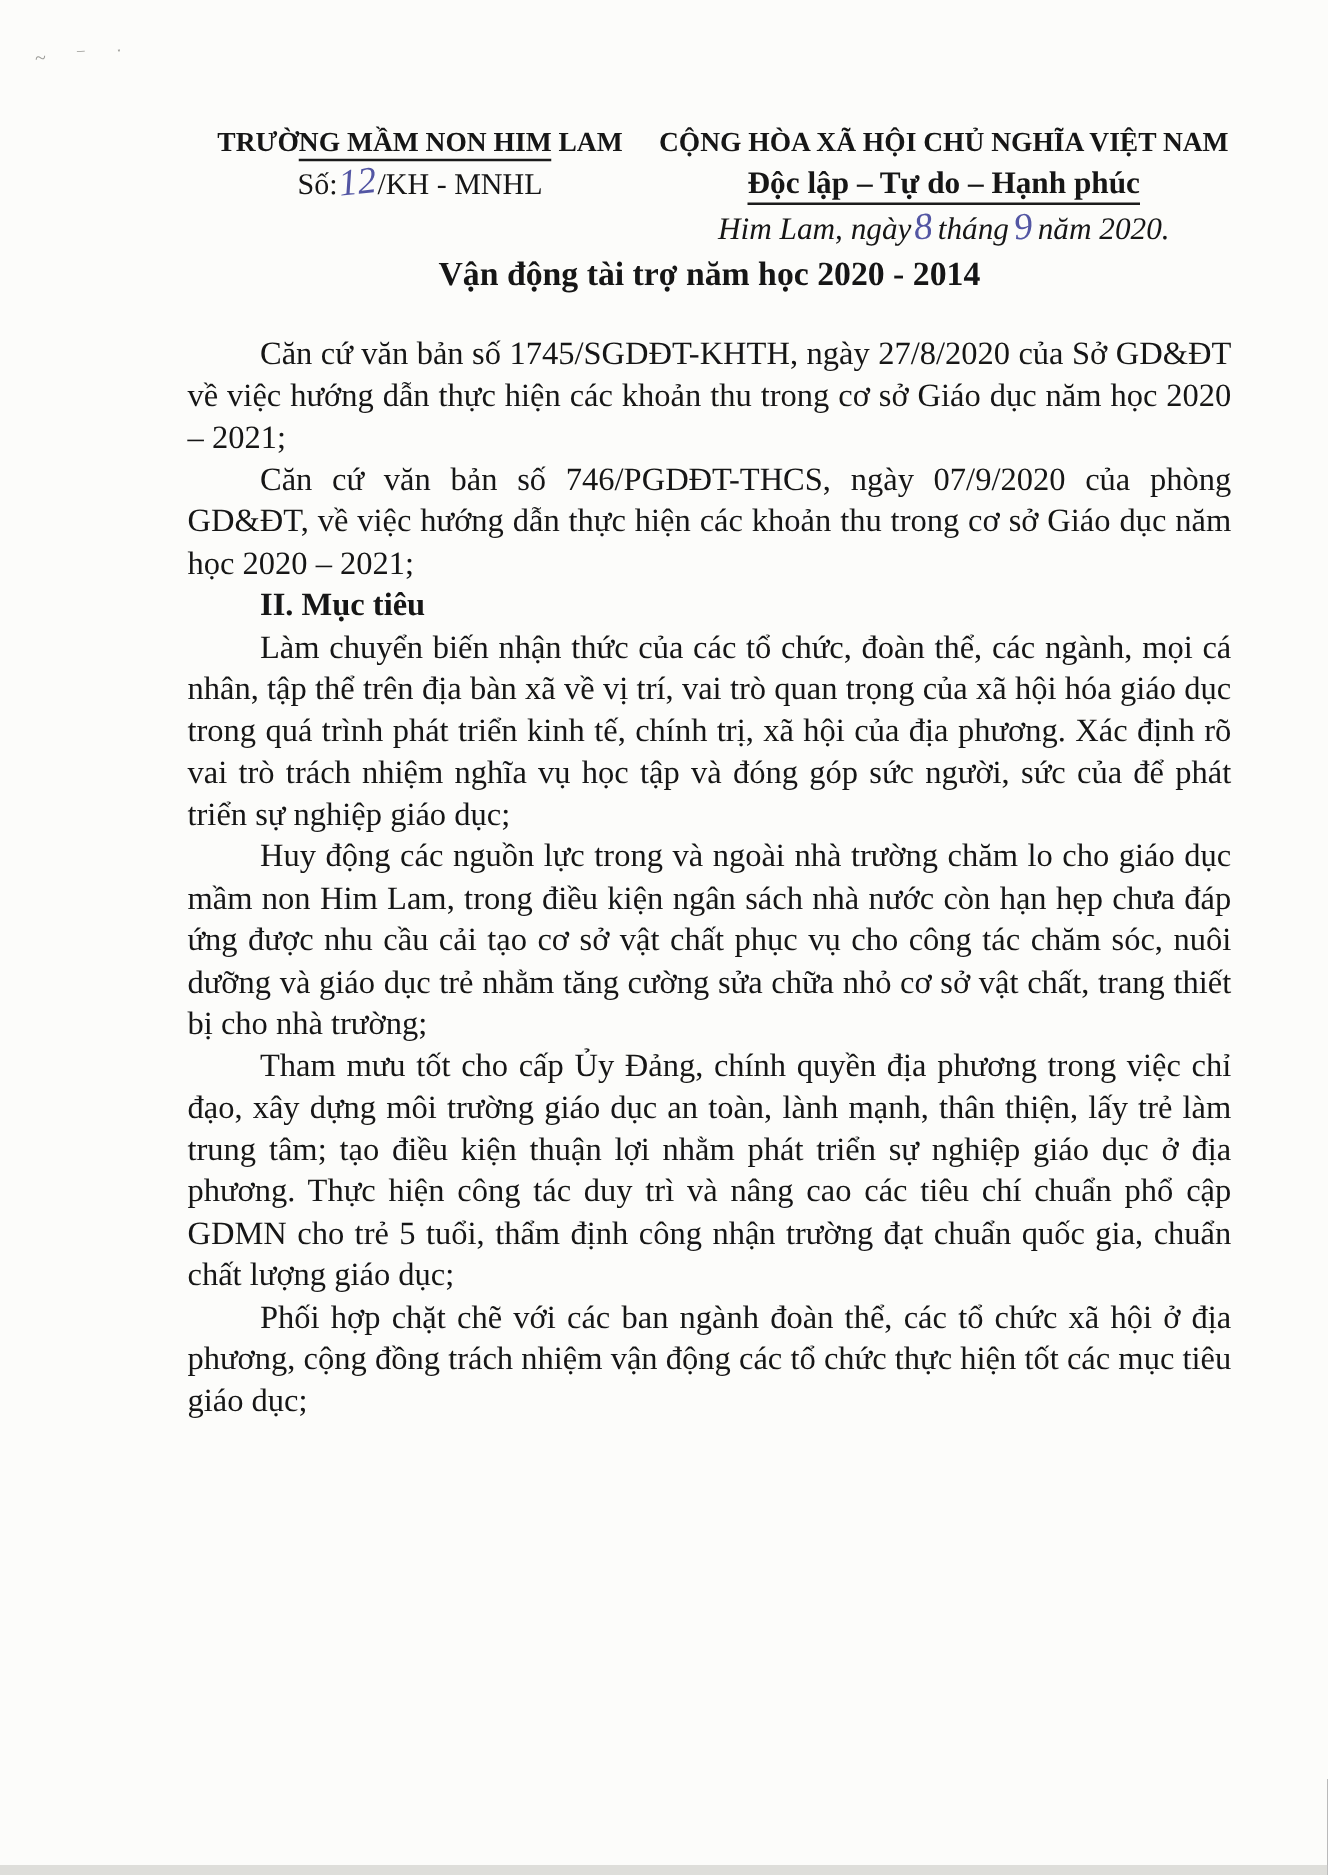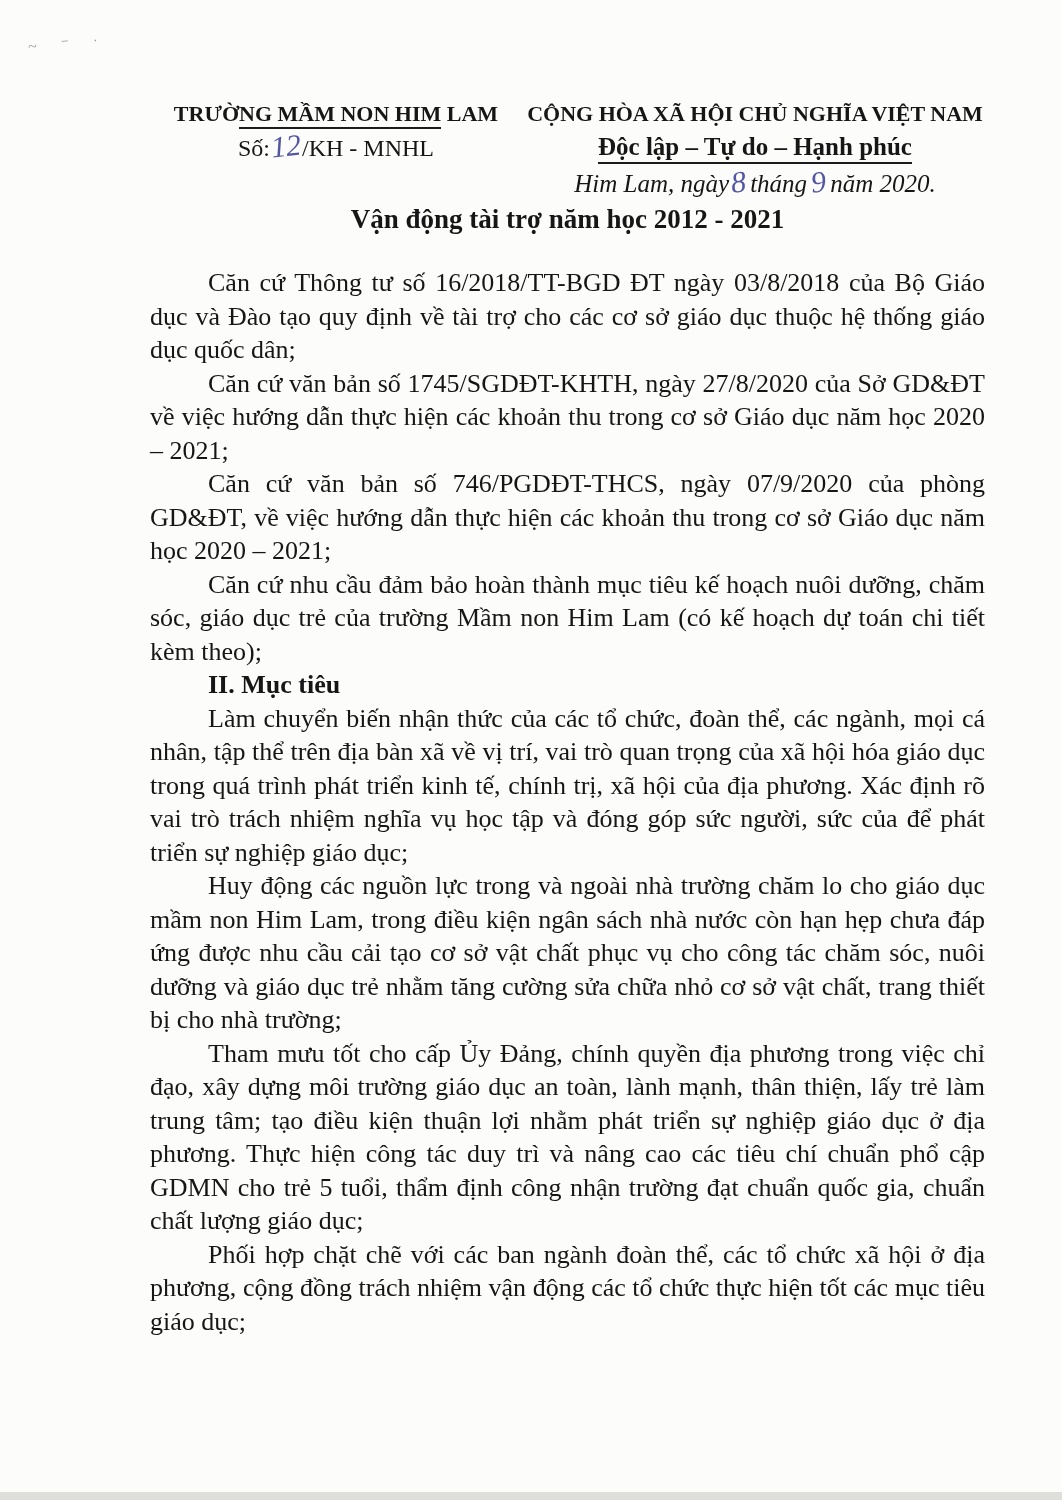--- a/index.html
+++ b/index.html
@@ -105,28 +105,26 @@
       <div class="org-number"><span>Số:</span><span class="handwritten hw-number">12</span><span>/KH - MNHL</span></div>
     </div>
     <div class="header-right">
       <div class="motto-line1">CỘNG HÒA XÃ HỘI CHỦ NGHĨA VIỆT NAM</div>
       <div class="motto-line2"><span class="motto-underline">Độc lập – Tự do – Hạnh phúc</span></div>
       <div class="date-line"><span>Him Lam, ngày</span><span class="handwritten hw-day">8</span><span>tháng</span><span class="handwritten hw-month">9</span><span>năm 2020.</span></div>
     </div>
   </div>
 
   <div class="title-block">
-    <div class="doc-subtitle">Vận động tài trợ năm học 2012 - 2021</div>
+    <div class="doc-subtitle">Vận động tài trợ năm học 2020 - 2014</div>
   </div>
 
   <div class="content">
-    <p>Căn cứ Thông tư số 16/2018/TT-BGD ĐT ngày 03/8/2018 của Bộ Giáo dục và Đào tạo quy định về tài trợ cho các cơ sở giáo dục thuộc hệ thống giáo dục quốc dân;</p>
     <p>Căn cứ văn bản số 1745/SGDĐT-KHTH, ngày 27/8/2020 của Sở GD&amp;ĐT về việc hướng dẫn thực hiện các khoản thu trong cơ sở Giáo dục năm học 2020 – 2021;</p>
     <p>Căn cứ văn bản số 746/PGDĐT-THCS, ngày 07/9/2020 của phòng GD&amp;ĐT, về việc hướng dẫn thực hiện các khoản thu trong cơ sở Giáo dục năm học 2020 – 2021;</p>
-    <p>Căn cứ nhu cầu đảm bảo hoàn thành mục tiêu kế hoạch nuôi dưỡng, chăm sóc, giáo dục trẻ của trường Mầm non Him Lam (có kế hoạch dự toán chi tiết kèm theo);</p>
     <h3>II. Mục tiêu</h3>
     <p>Làm chuyển biến nhận thức của các tổ chức, đoàn thể, các ngành, mọi cá nhân, tập thể trên địa bàn xã về vị trí, vai trò quan trọng của xã hội hóa giáo dục trong quá trình phát triển kinh tế, chính trị, xã hội của địa phương. Xác định rõ vai trò trách nhiệm nghĩa vụ học tập và đóng góp sức người, sức của để phát triển sự nghiệp giáo dục;</p>
     <p>Huy động các nguồn lực trong và ngoài nhà trường chăm lo cho giáo dục mầm non Him Lam, trong điều kiện ngân sách nhà nước còn hạn hẹp chưa đáp ứng được nhu cầu cải tạo cơ sở vật chất phục vụ cho công tác chăm sóc, nuôi dưỡng và giáo dục trẻ nhằm tăng cường sửa chữa nhỏ cơ sở vật chất, trang thiết bị cho nhà trường;</p>
     <p>Tham mưu tốt cho cấp Ủy Đảng, chính quyền địa phương trong việc chỉ đạo, xây dựng môi trường giáo dục an toàn, lành mạnh, thân thiện, lấy trẻ làm trung tâm; tạo điều kiện thuận lợi nhằm phát triển sự nghiệp giáo dục ở địa phương. Thực hiện công tác duy trì và nâng cao các tiêu chí chuẩn phổ cập GDMN cho trẻ 5 tuổi, thẩm định công nhận trường đạt chuẩn quốc gia, chuẩn chất lượng giáo dục;</p>
     <p>Phối hợp chặt chẽ với các ban ngành đoàn thể, các tổ chức xã hội ở địa phương, cộng đồng trách nhiệm vận động các tổ chức thực hiện tốt các mục tiêu giáo dục;</p>
   </div>
 
   <div class="scan-edge-bottom"></div>
 
 </div>

